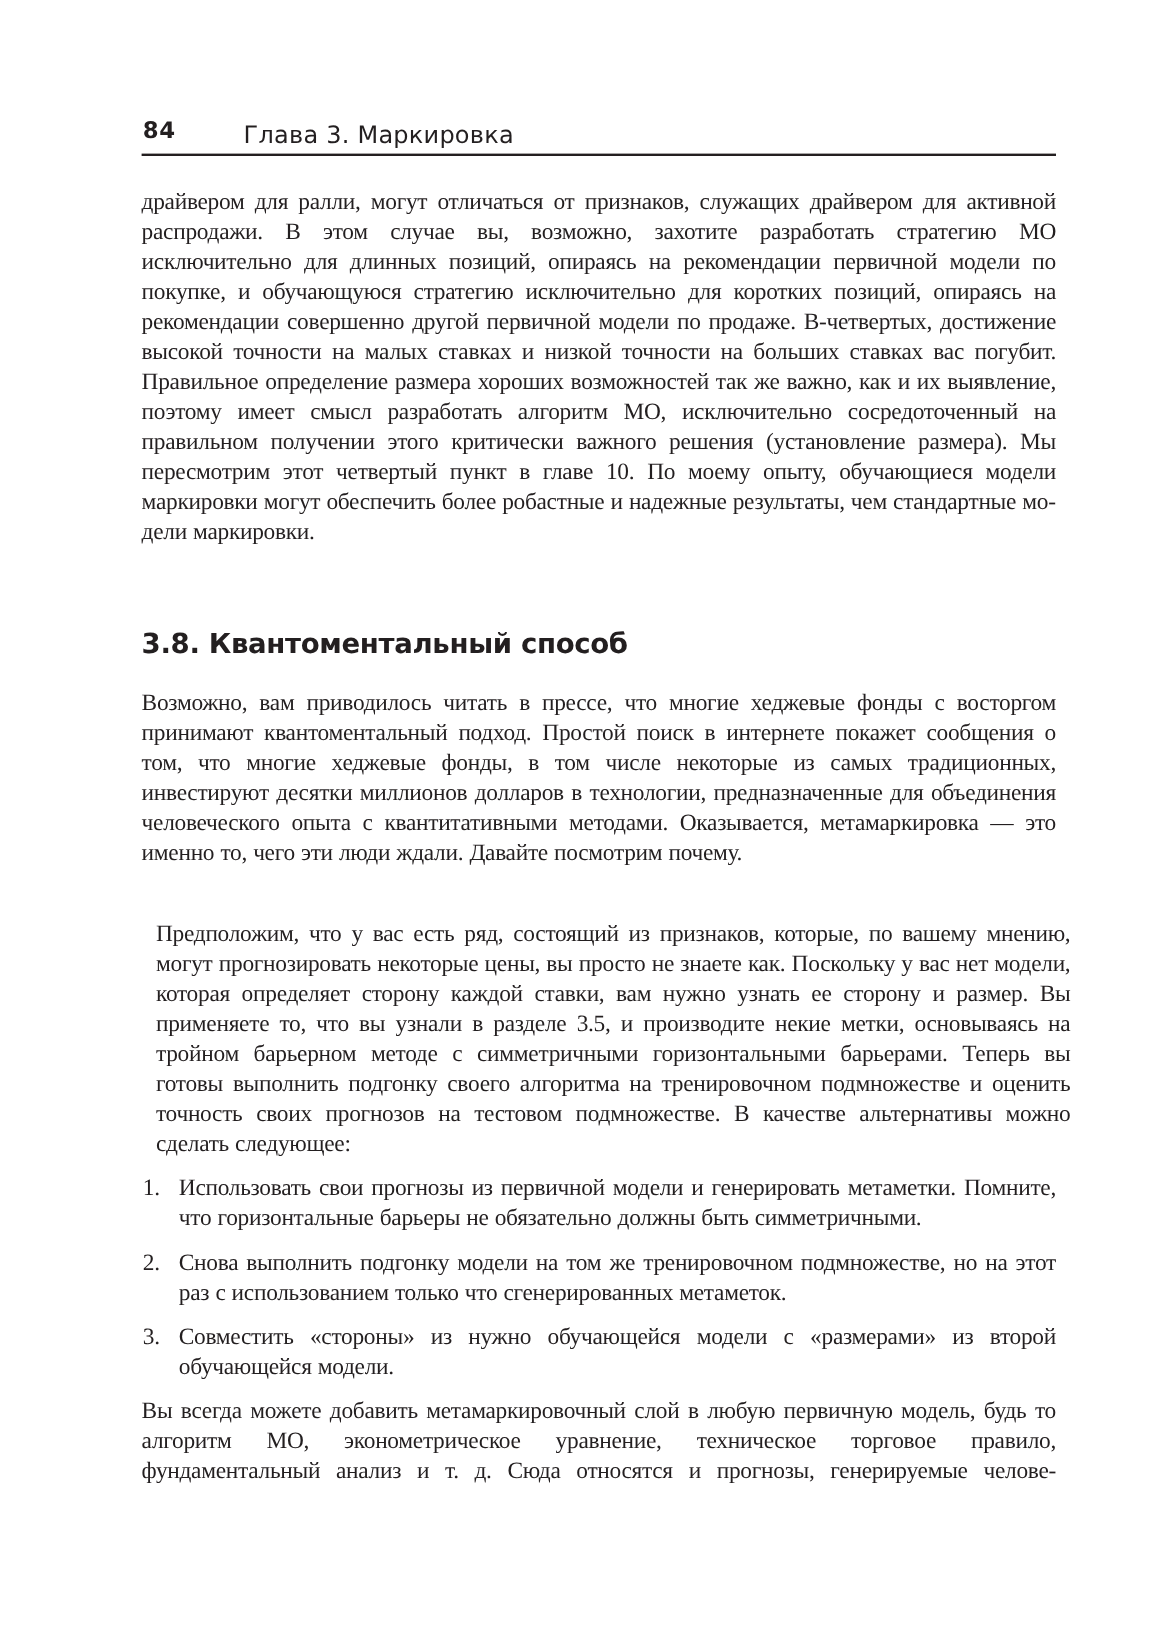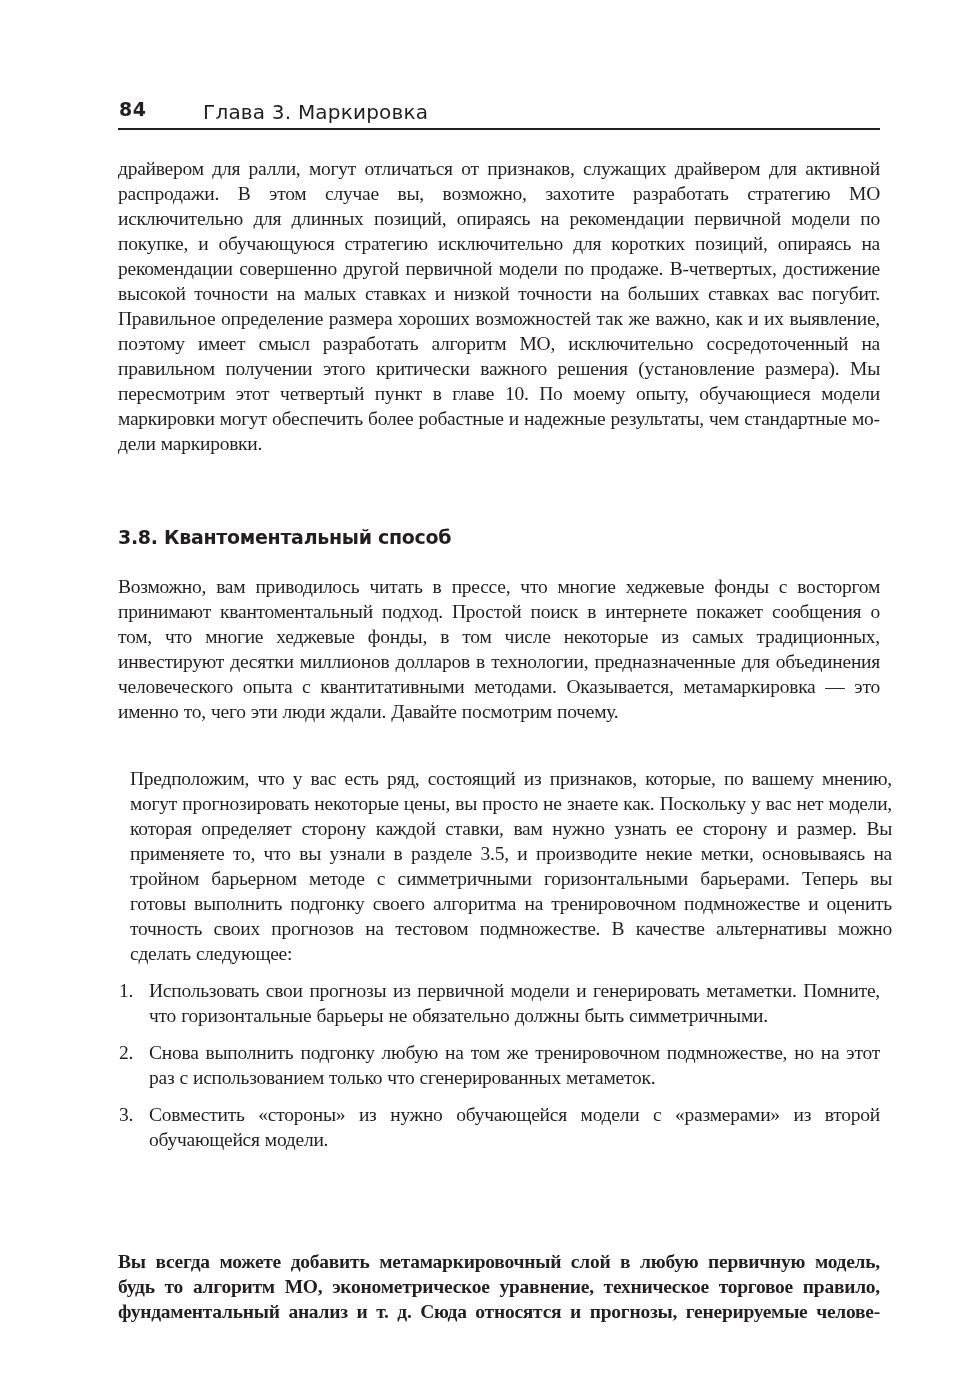--- a/index.html
+++ b/index.html
@@ -60,21 +60,21 @@
     top: 156px;
     left: 0;
     width: 762px;
   }
   .section-heading {
     position: absolute;
     top: 517px;
     left: 0;
     margin: 0;
     font-family: "DejaVu Sans", sans-serif;
-    font-size: 19px;
+    font-size: 23px;
     font-weight: bold;
     letter-spacing: -0.3px;
     line-height: 40px;
   }
   .p-intro {
     position: absolute;
     top: 574px;
     left: 0;
     width: 762px;
   }
@@ -101,24 +101,23 @@
   .step-num {
     position: absolute;
     left: 1px;
     top: 0;
   }
   .step-text {
     display: block;
   }
   .p-always {
     position: absolute;
-    top: 1249px;
+    top: 1164px;
     left: 0;
     width: 762px;
-    font-weight: bold;
   }
   .last-line-justify {
     text-align-last: justify;
   }
 </style>
 </head>
 <body>
 
 <div class="page">
 
@@ -135,21 +134,21 @@
 
   <p class="body-text p-suppose">Предположим, что у вас есть ряд, состоящий из признаков, которые, по вашему мнению, могут прогнозировать некоторые цены, вы просто не знаете как. Поскольку у вас нет модели, которая определяет сторону каждой ставки, вам нужно узнать ее сторону и размер. Вы применяете то, что вы узнали в разделе 3.5, и производите некие метки, основываясь на тройном барьерном методе с симметричными гори­зонтальными барьерами. Теперь вы готовы выполнить подгонку своего алгоритма на тренировочном подмножестве и оценить точность своих прогнозов на тестовом подмножестве. В качестве альтернативы можно сделать следующее:</p>
 
   <ol class="steps-list body-text">
     <li class="step">
       <span class="step-num">1.</span>
       <span class="step-text">Использовать свои прогнозы из первичной модели и генерировать метаметки. Помните, что горизонтальные барьеры не обязательно должны быть симме­тричными.</span>
     </li>
     <li class="step">
       <span class="step-num">2.</span>
-      <span class="step-text">Снова выполнить подгонку любую на том же тренировочном подмножестве, но на этот раз с использованием только что сгенерированных метаметок.</span>
+      <span class="step-text">Снова выполнить подгонку модели на том же тренировочном подмножестве, но на этот раз с использованием только что сгенерированных метаметок.</span>
     </li>
     <li class="step">
       <span class="step-num">3.</span>
       <span class="step-text">Совместить «стороны» из нужно обучающейся модели с «размерами» из второй обучающейся модели.</span>
     </li>
   </ol>
 
   <p class="body-text p-always last-line-justify">Вы всегда можете добавить метамаркировочный слой в любую первичную модель, будь то алгоритм МО, эконометрическое уравнение, техническое торговое правило, фундаментальный анализ и т. д. Сюда относятся и прогнозы, генерируемые челове-</p>
 
 </div>

